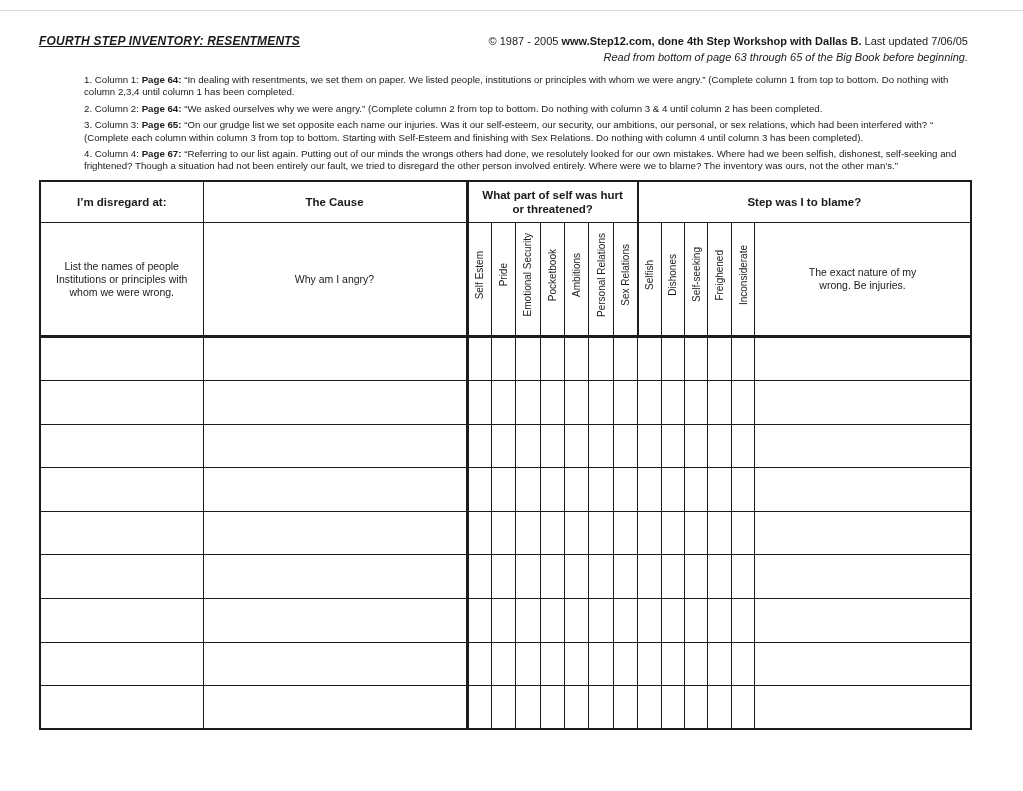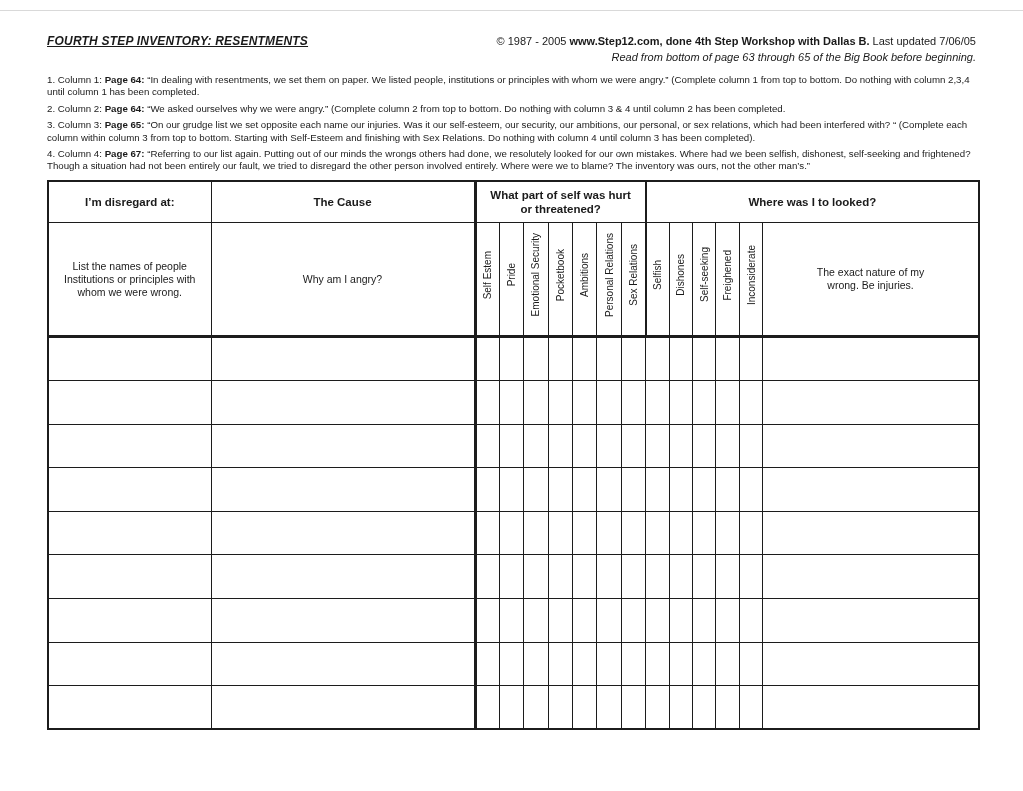--- a/index.html
+++ b/index.html
@@ -10,34 +10,34 @@
     font-family: "Liberation Sans", sans-serif;
     color: #1a1a1a;
     overflow: hidden;
     position: relative;
   }
   .top-rule {
     position: absolute; top: 10px; left: 0; width: 1023px; height: 1px;
     background: #d9d9d9;
   }
   .content {
-    position: absolute; top: 34px; left: 47px; width: 929px;
+    position: absolute; top: 34px; left: 39px; width: 929px;
   }
   .header-row {
     display: flex; justify-content: space-between; align-items: flex-start;
   }
   h1.title {
     margin: 0; font-size: 12px; font-weight: bold; font-style: italic;
     text-decoration: underline; letter-spacing: .2px; white-space: nowrap;
   }
   .copyright { font-size: 11px; white-space: nowrap; padding-top: 1px; }
   .copyright b { font-weight: bold; }
   .subtitle { font-size: 11px; font-style: italic; margin-top: 3px; text-align: right; }
 
-  .instructions { margin-top: 11px; }
+  .instructions { margin-top: 11px; margin-left: 45px; }
   .instructions p {
     margin: 0 0 4px 0;
     font-size: 9.7px; line-height: 12.4px;
   }
   .instructions b { font-weight: bold; }
 
   table.grid {
     border-collapse: collapse; table-layout: fixed;
     width: 929px; margin-top: 7px;
     border: 2px solid #1c1c1c;
@@ -105,21 +105,21 @@
         <col style="width:23.4px">
       <col style="width:216px">
     </colgroup>
     <thead>
       <tr class="h1">
         <th>I’m disregard at:</th>
         <th>The Cause</th>
         <th colspan="7" class="self-first">
             <span class="w145">What part of self was hurt or threatened?</span>
           </th>
-        <th colspan="6" class="blame-first-h">Where was I to looked?</th>
+        <th colspan="6" class="blame-first-h">Step was I to blame?</th>
       </tr>
       <tr class="h2">
         <td>
             <span class="w145">List the names of people Institutions or principles with whom we were wrong.</span>
           </td>
         <td>Why am I angry?</td>
         <td class="vcell self-first"><span class="vtext">Self Estem</span></td>
         <td class="vcell"><span class="vtext">Pride</span></td>
         <td class="vcell"><span class="vtext">Emotional Security</span></td>
         <td class="vcell"><span class="vtext">Pocketbook</span></td>

